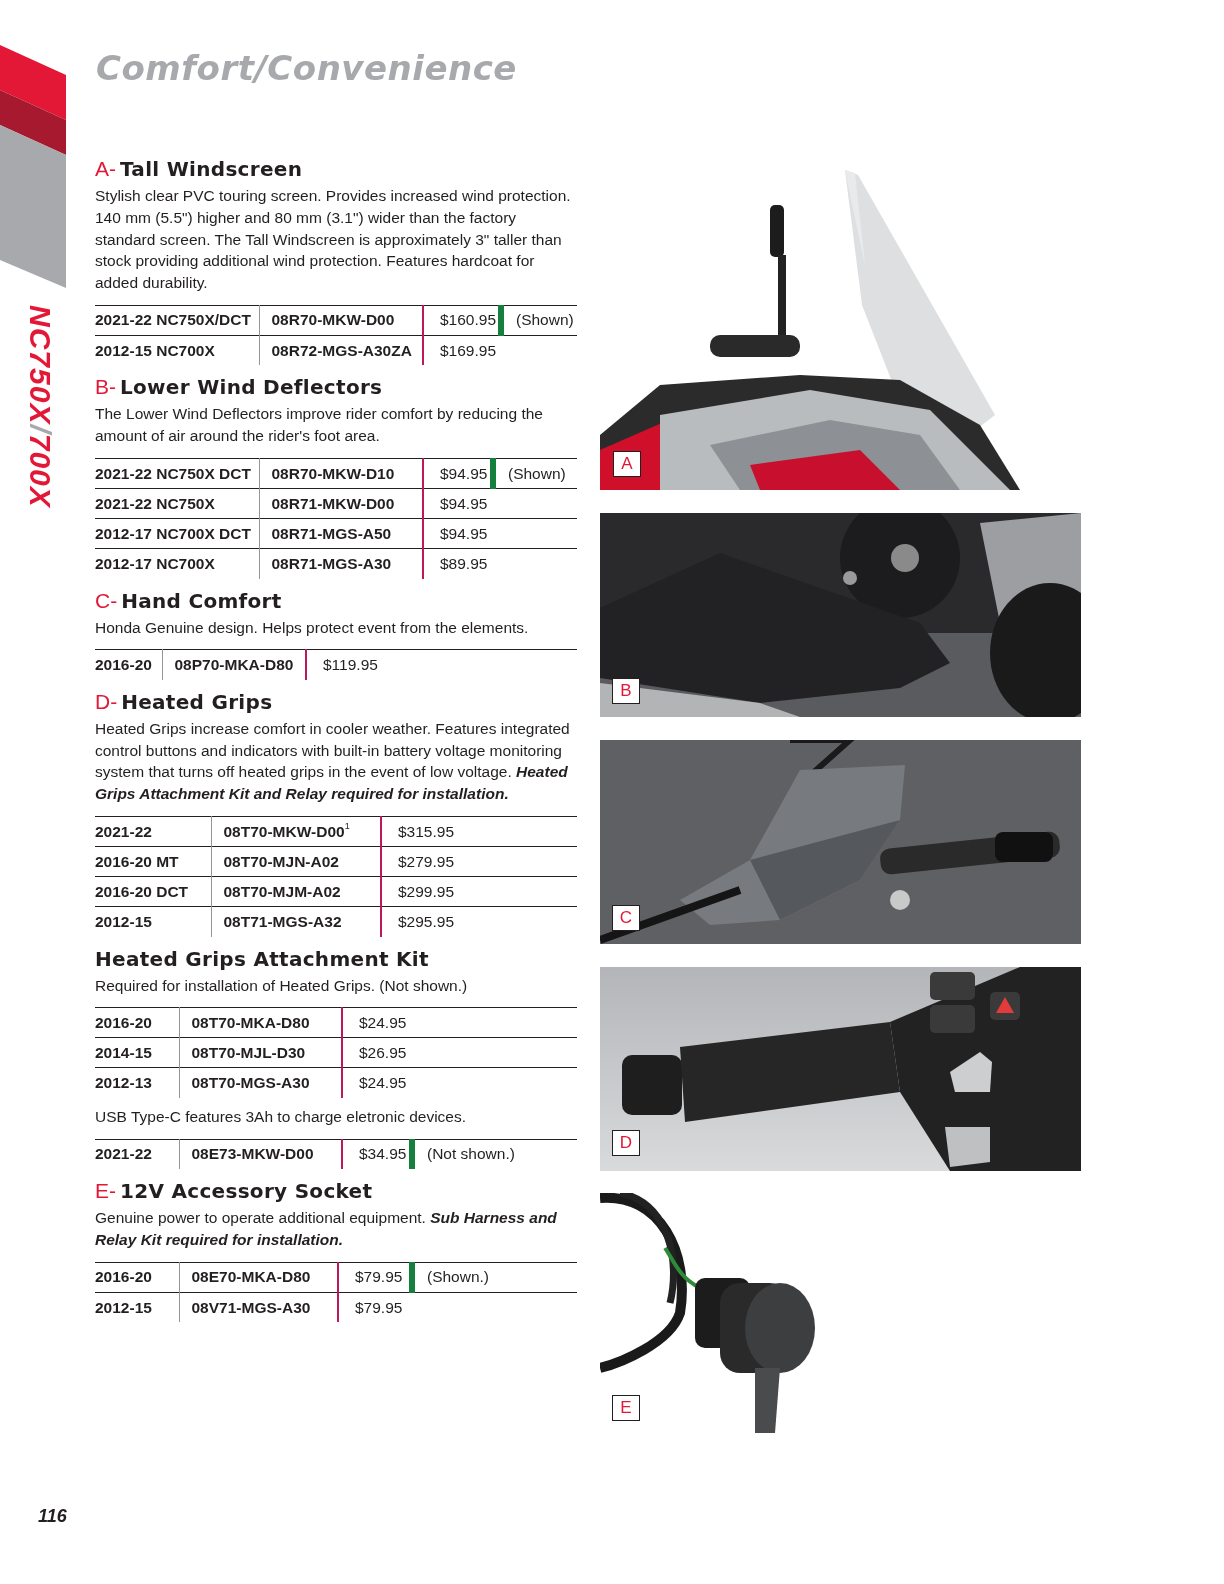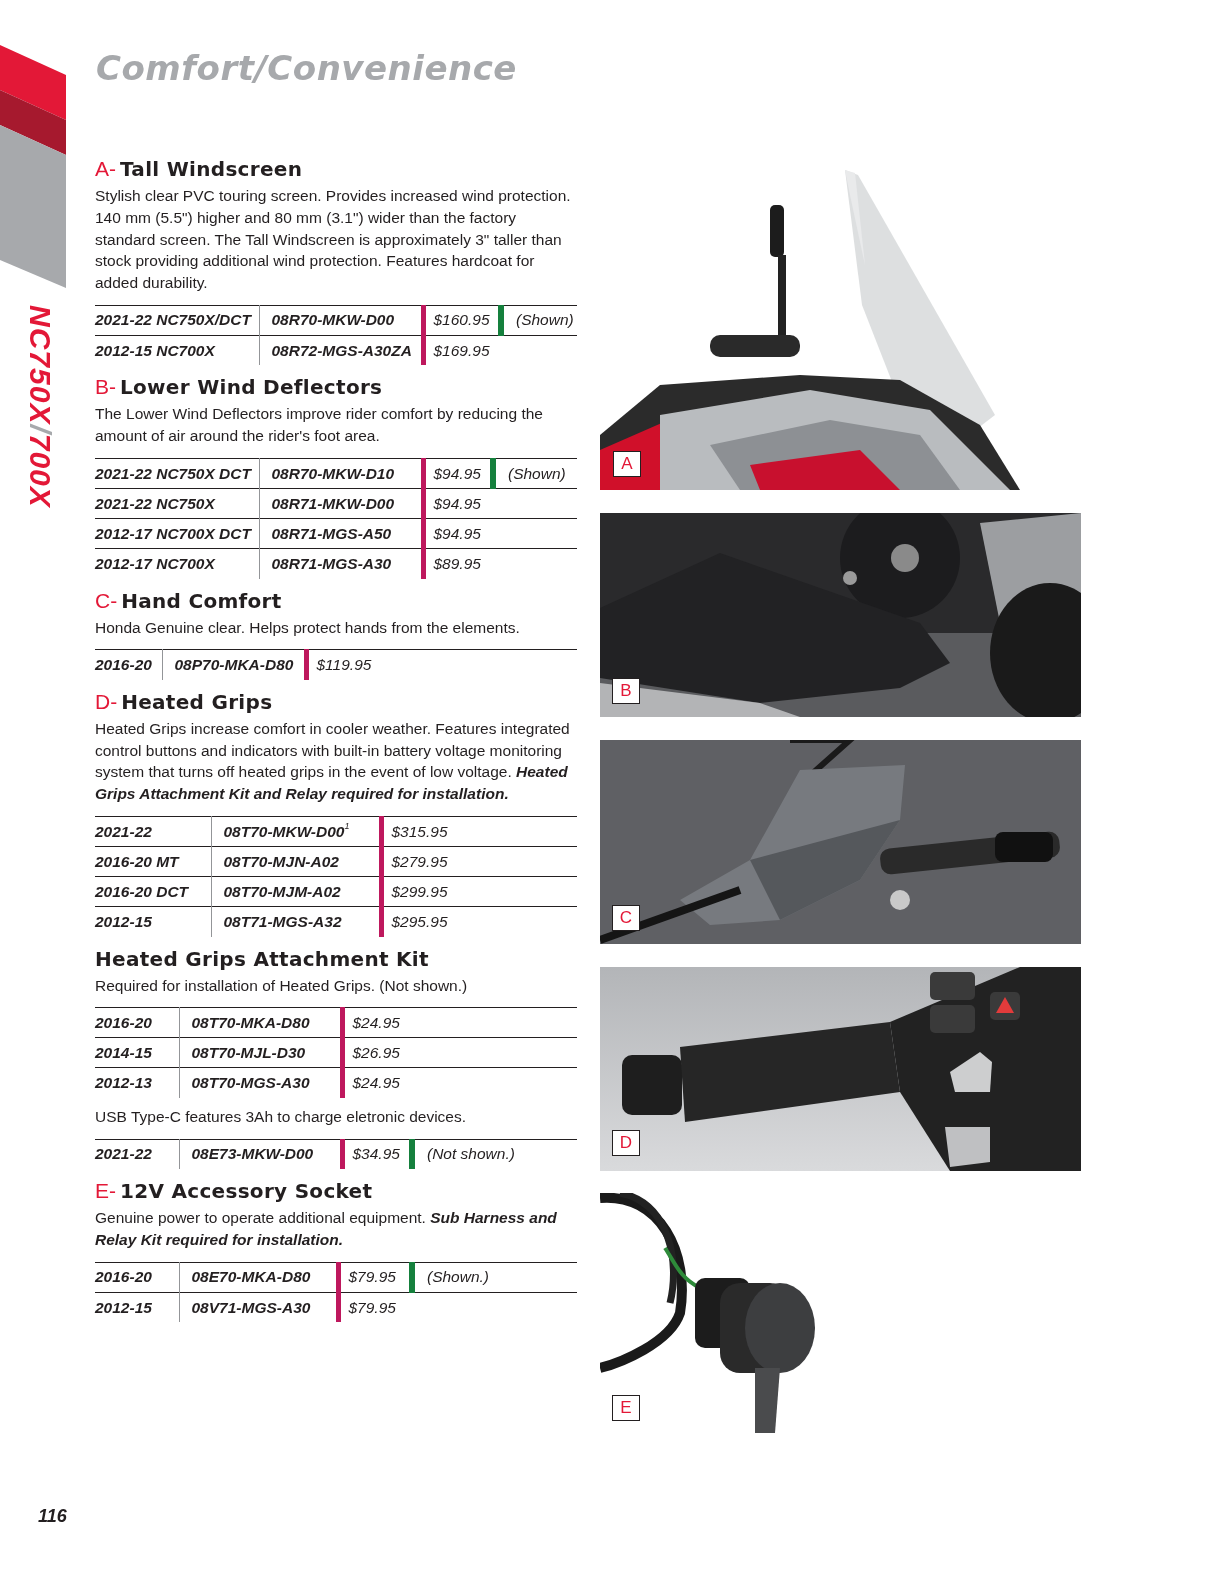--- a/index.html
+++ b/index.html
@@ -25,24 +25,24 @@
     .content { position: absolute; left: 95px; top: 155px; width: 482px; }
     .section { margin-bottom: 8px; }
     .sec-head { display: flex; align-items: baseline; font-size: 21px; line-height: 28px; margin-bottom: 2px; }
     .sec-letter { color: #e31837; font-family: "Liberation Sans Narrow","Liberation Sans", sans-serif; font-weight: normal; font-size: 21px; margin-right: 4px; }
     .sec-name { font-family: "DejaVu Sans", sans-serif; font-weight: bold; font-size: 20px; color: #231f20; letter-spacing: 0.3px; }
     .desc { font-size: 15.5px; line-height: 21.8px; color: #231f20; margin-bottom: 11px; transform-origin: left; }
     .desc .em { font-weight: bold; font-style: italic; }
 
     table.parts { width: 482px; border-collapse: collapse; font-size: 15.5px; }
     table.parts tr { height: 30px; border-top: 1.5px solid #231f20; }
-    table.parts td { padding: 0 0 0 0; vertical-align: middle; white-space: nowrap; font-style: italic; }
+    table.parts td { padding: 0 0 0 0; vertical-align: middle; white-space: nowrap; }
     table.parts td.yr { font-weight: bold; }
     table.parts td.pn { font-weight: bold; padding-left: 12px; border-left: 1px solid #939598; margin-top: 28px; }
-    table.parts td.pr { padding-left: 8px; border-left: 5px solid #be185d; }
+    table.parts td.pr { padding-left: 16px; border-left: 2px solid #be185d; }
     table.parts td.nt { padding-left: 12px; border-left: 6px solid #15803d; }
     table.parts td.nt.empty { border-left: none; }
     sup { font-size: 9px; vertical-align: top; position: relative; top: -2px; font-weight: normal; }
 
     
     .photo { position: absolute; overflow: hidden; }
     .photo-label {
       position: absolute; width: 28px; height: 26px; background: #fff; border: 1px solid #231f20;
       color: #e31837; font-size: 17px; text-align: center; line-height: 24px;
     }
@@ -125,21 +125,21 @@
           </tr>
     </tbody>
       </table>
   </div>
 
   <div class="section">
     <div class="sec-head">
         <span class="sec-letter">C-</span>
         <span class="sec-name">Hand Comfort</span>
       </div>
-    <p class="desc">Honda Genuine clear. Helps protect hands from the elements.</p>
+    <p class="desc">Honda Genuine design. Helps protect event from the elements.</p>
     <table class="parts">
       <tbody>
           <tr>
             <td class="yr" style="width:67px">2016-20</td>
             <td class="pn" style="width:144px">08P70-MKA-D80</td>
             <td class="pr">$119.95</td>
           </tr>
     </tbody>
       </table>
   </div>

